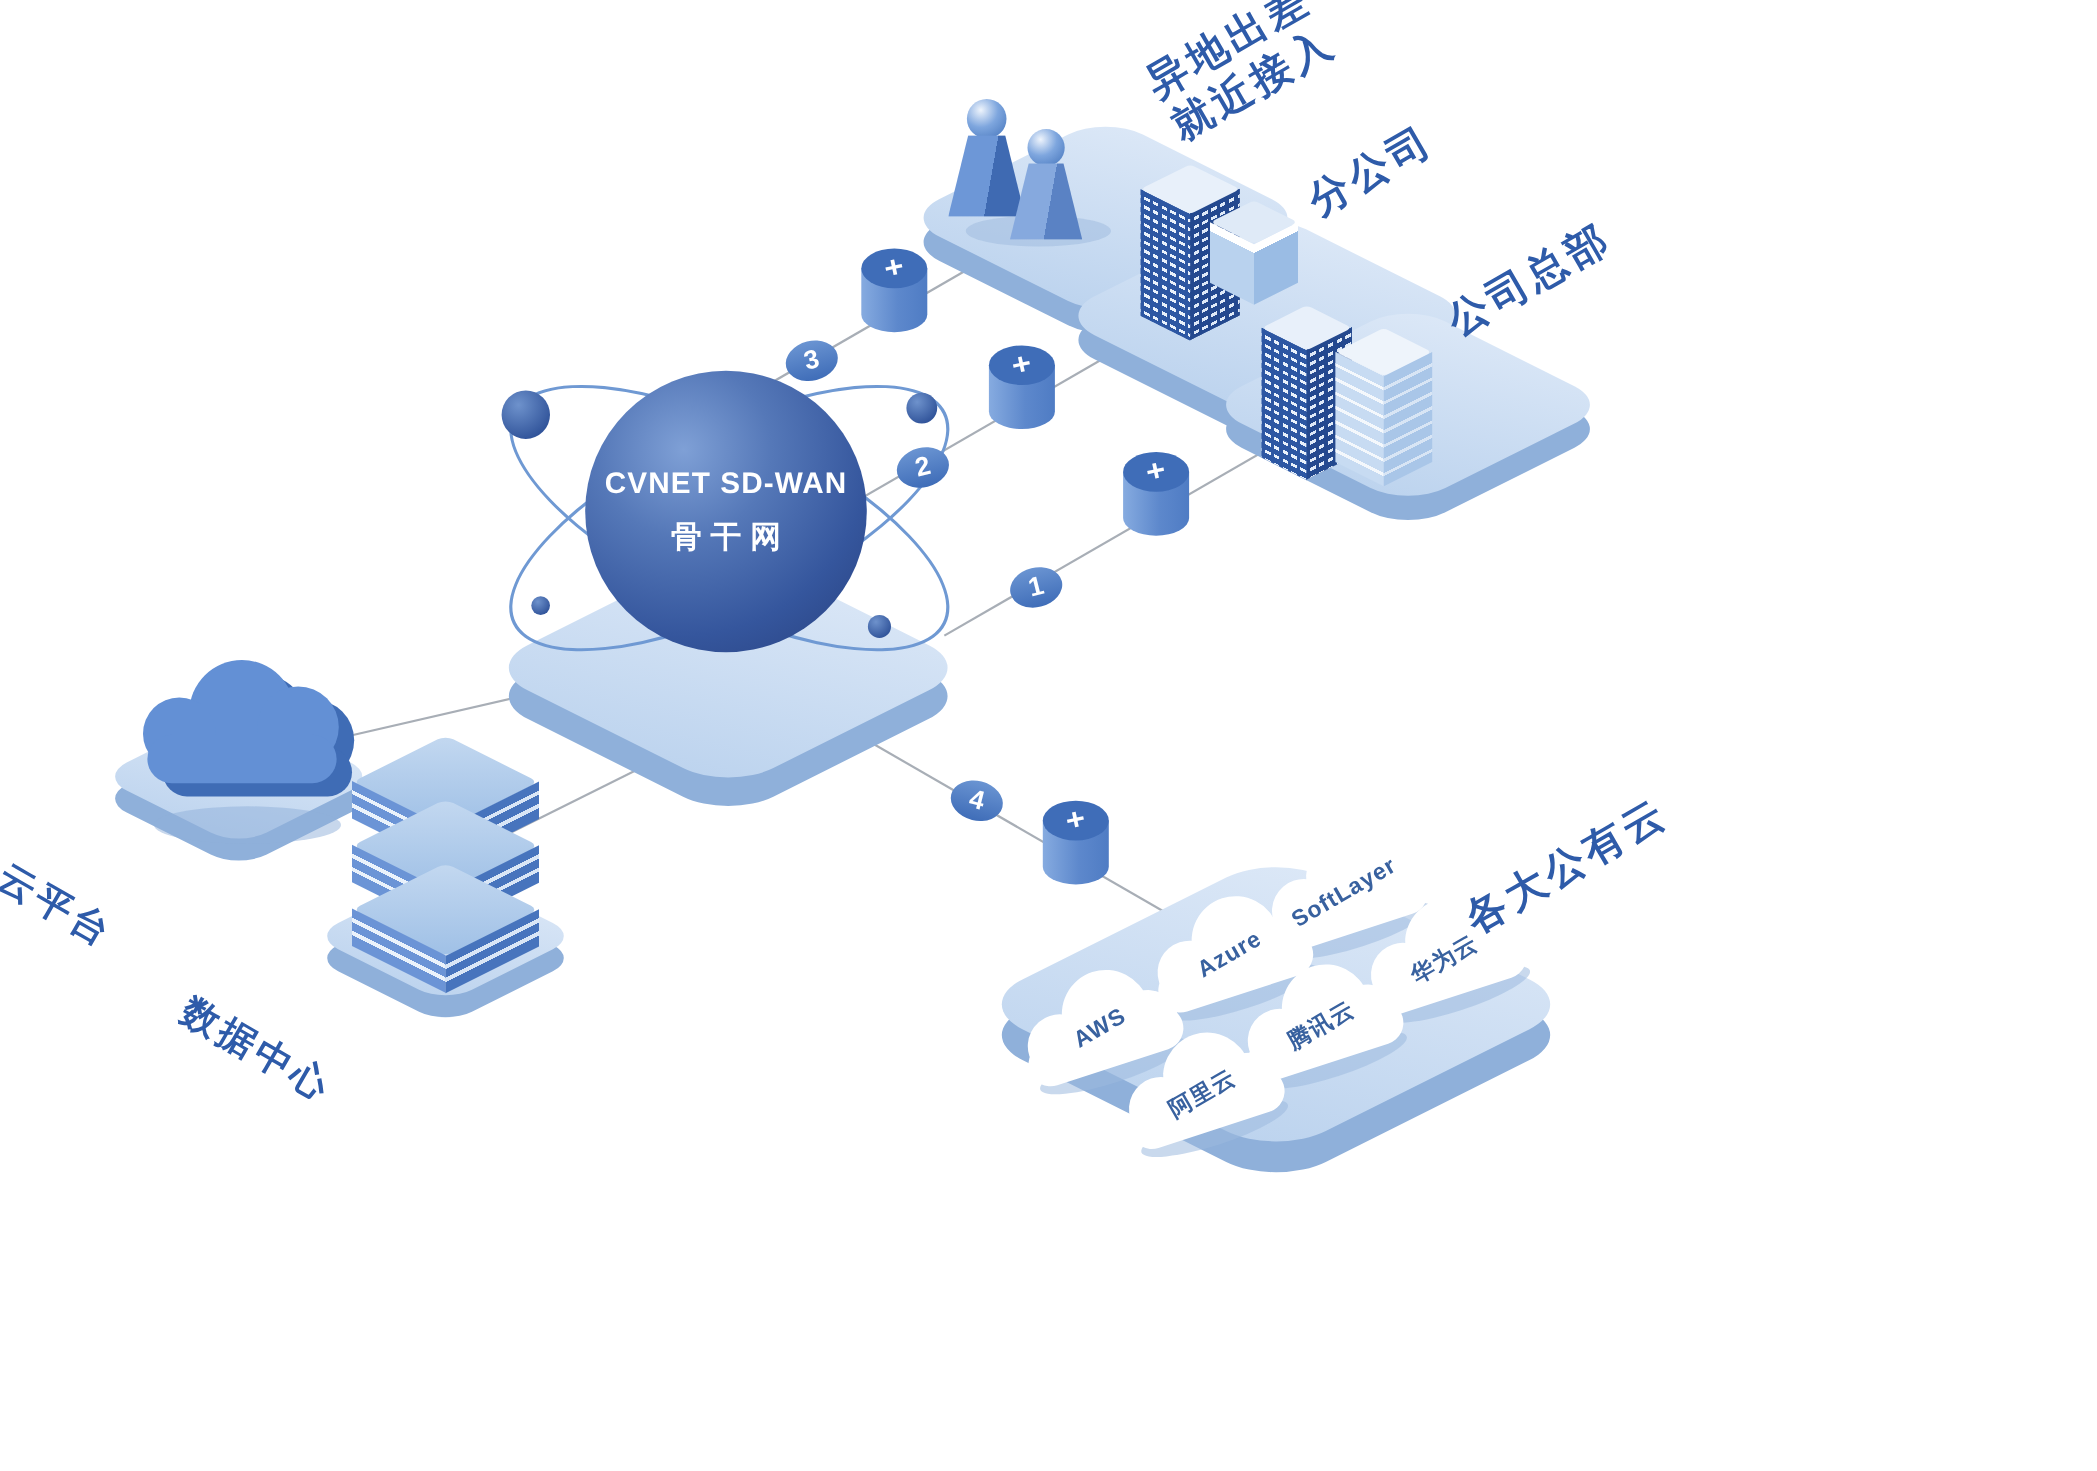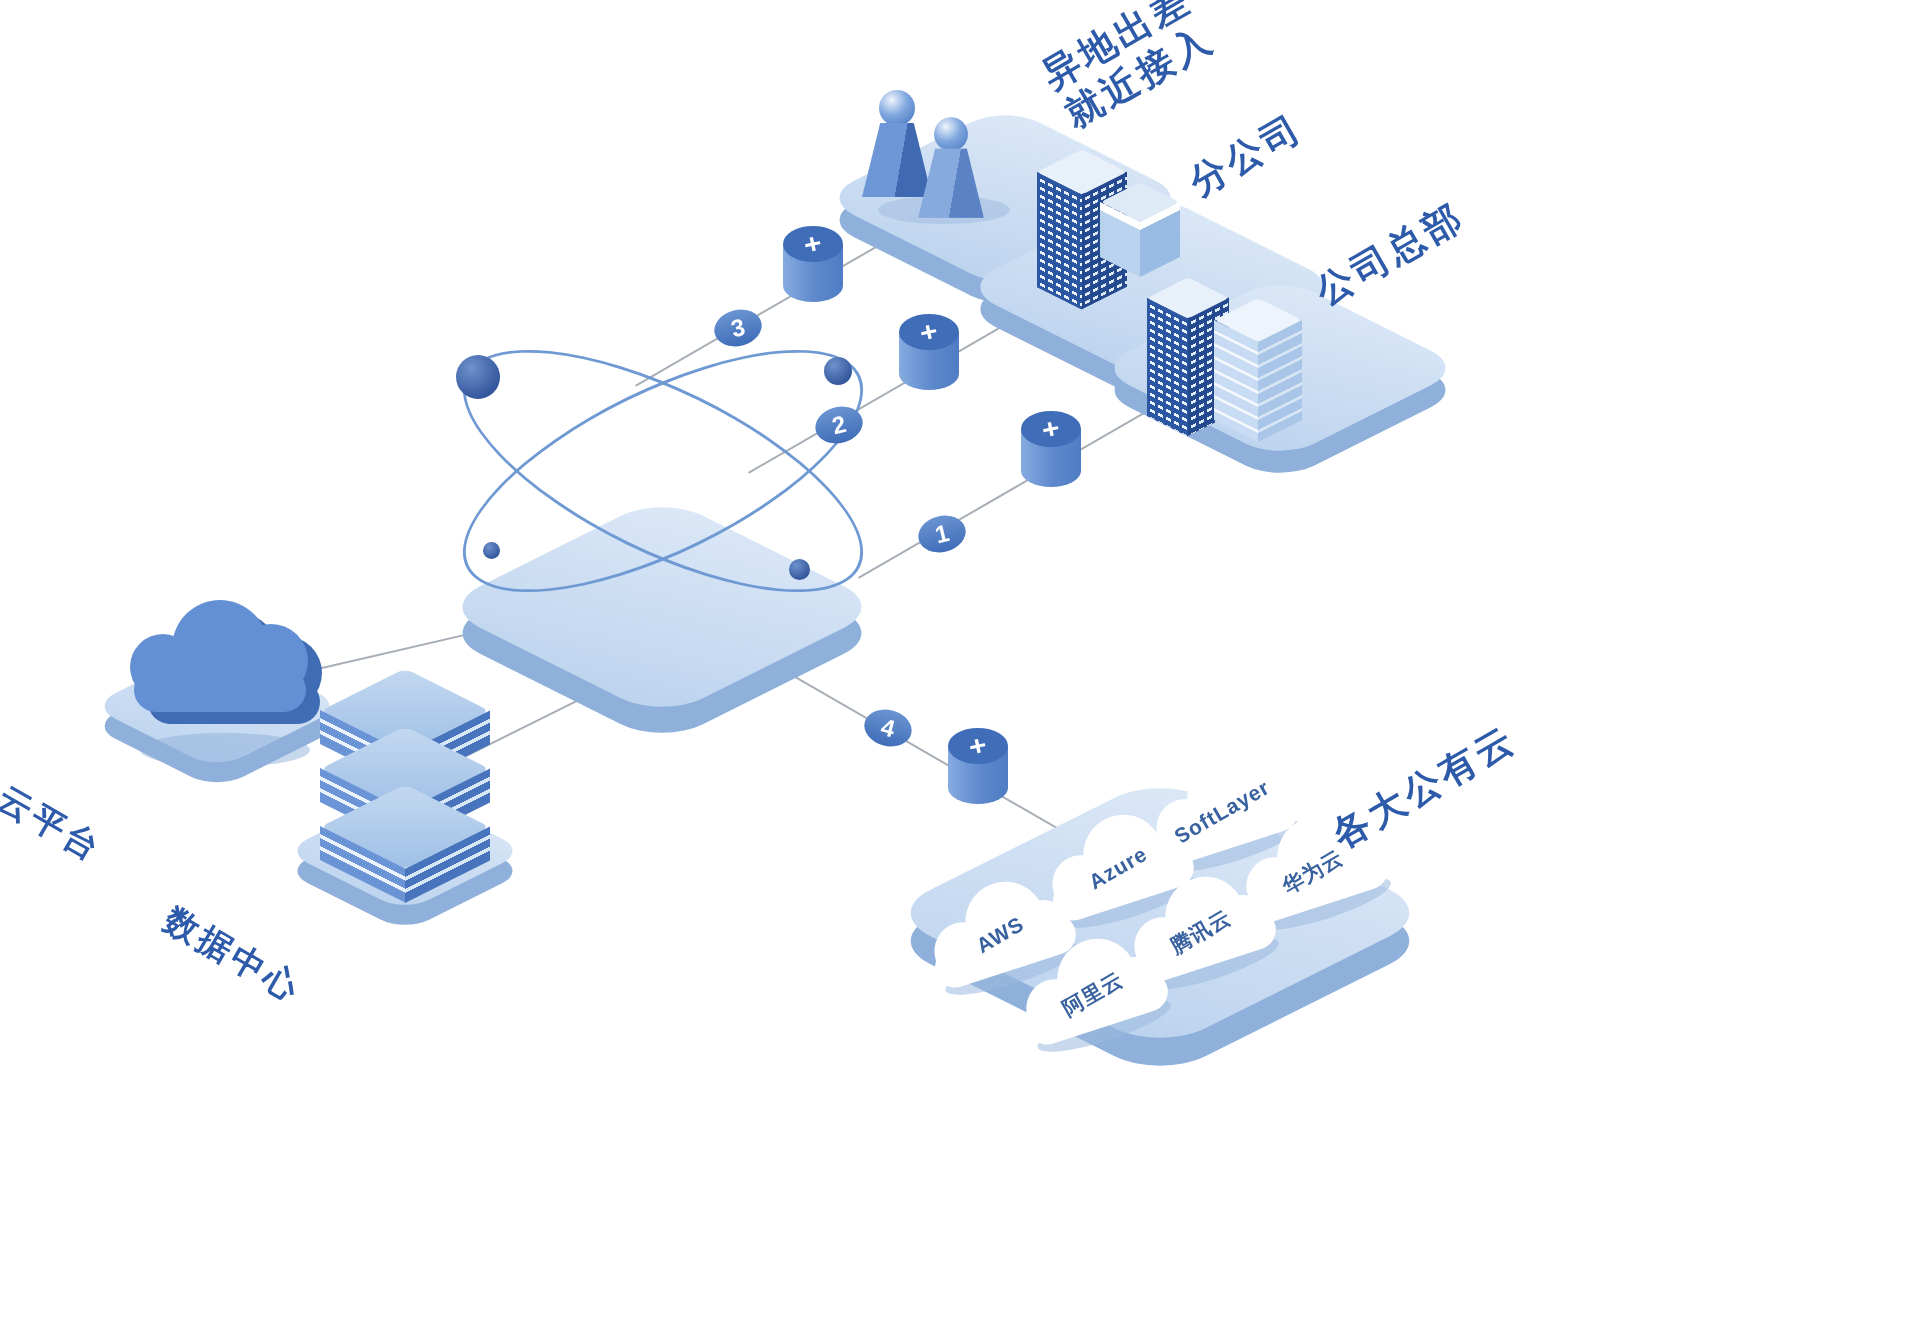--- a/index.html
+++ b/index.html
@@ -192,20 +192,24 @@
     <div class="pd side"></div>
     <div class="pd top"></div>
   </div>
   <div class="plat" id="plat-server">
     <div class="pd side"></div>
     <div class="pd top"></div>
   </div>
 
   <div class="orbit" id="orbit-a"></div>
   <div class="orbit" id="orbit-b"></div>
+  <div class="sphere">
+    <div class="t1">CVNET SD-WAN</div>
+    <div class="t2">骨干网</div>
+  </div>
   <div class="sat" id="sat-1"></div>
   <div class="sat" id="sat-2"></div>
   <div class="sat" id="sat-3"></div>
   <div class="sat" id="sat-4"></div>
 
   <div class="people-shadow"></div>
   <div class="person" id="person-1">
     <div class="head"></div>
     <div class="torso"></div>
   </div>

